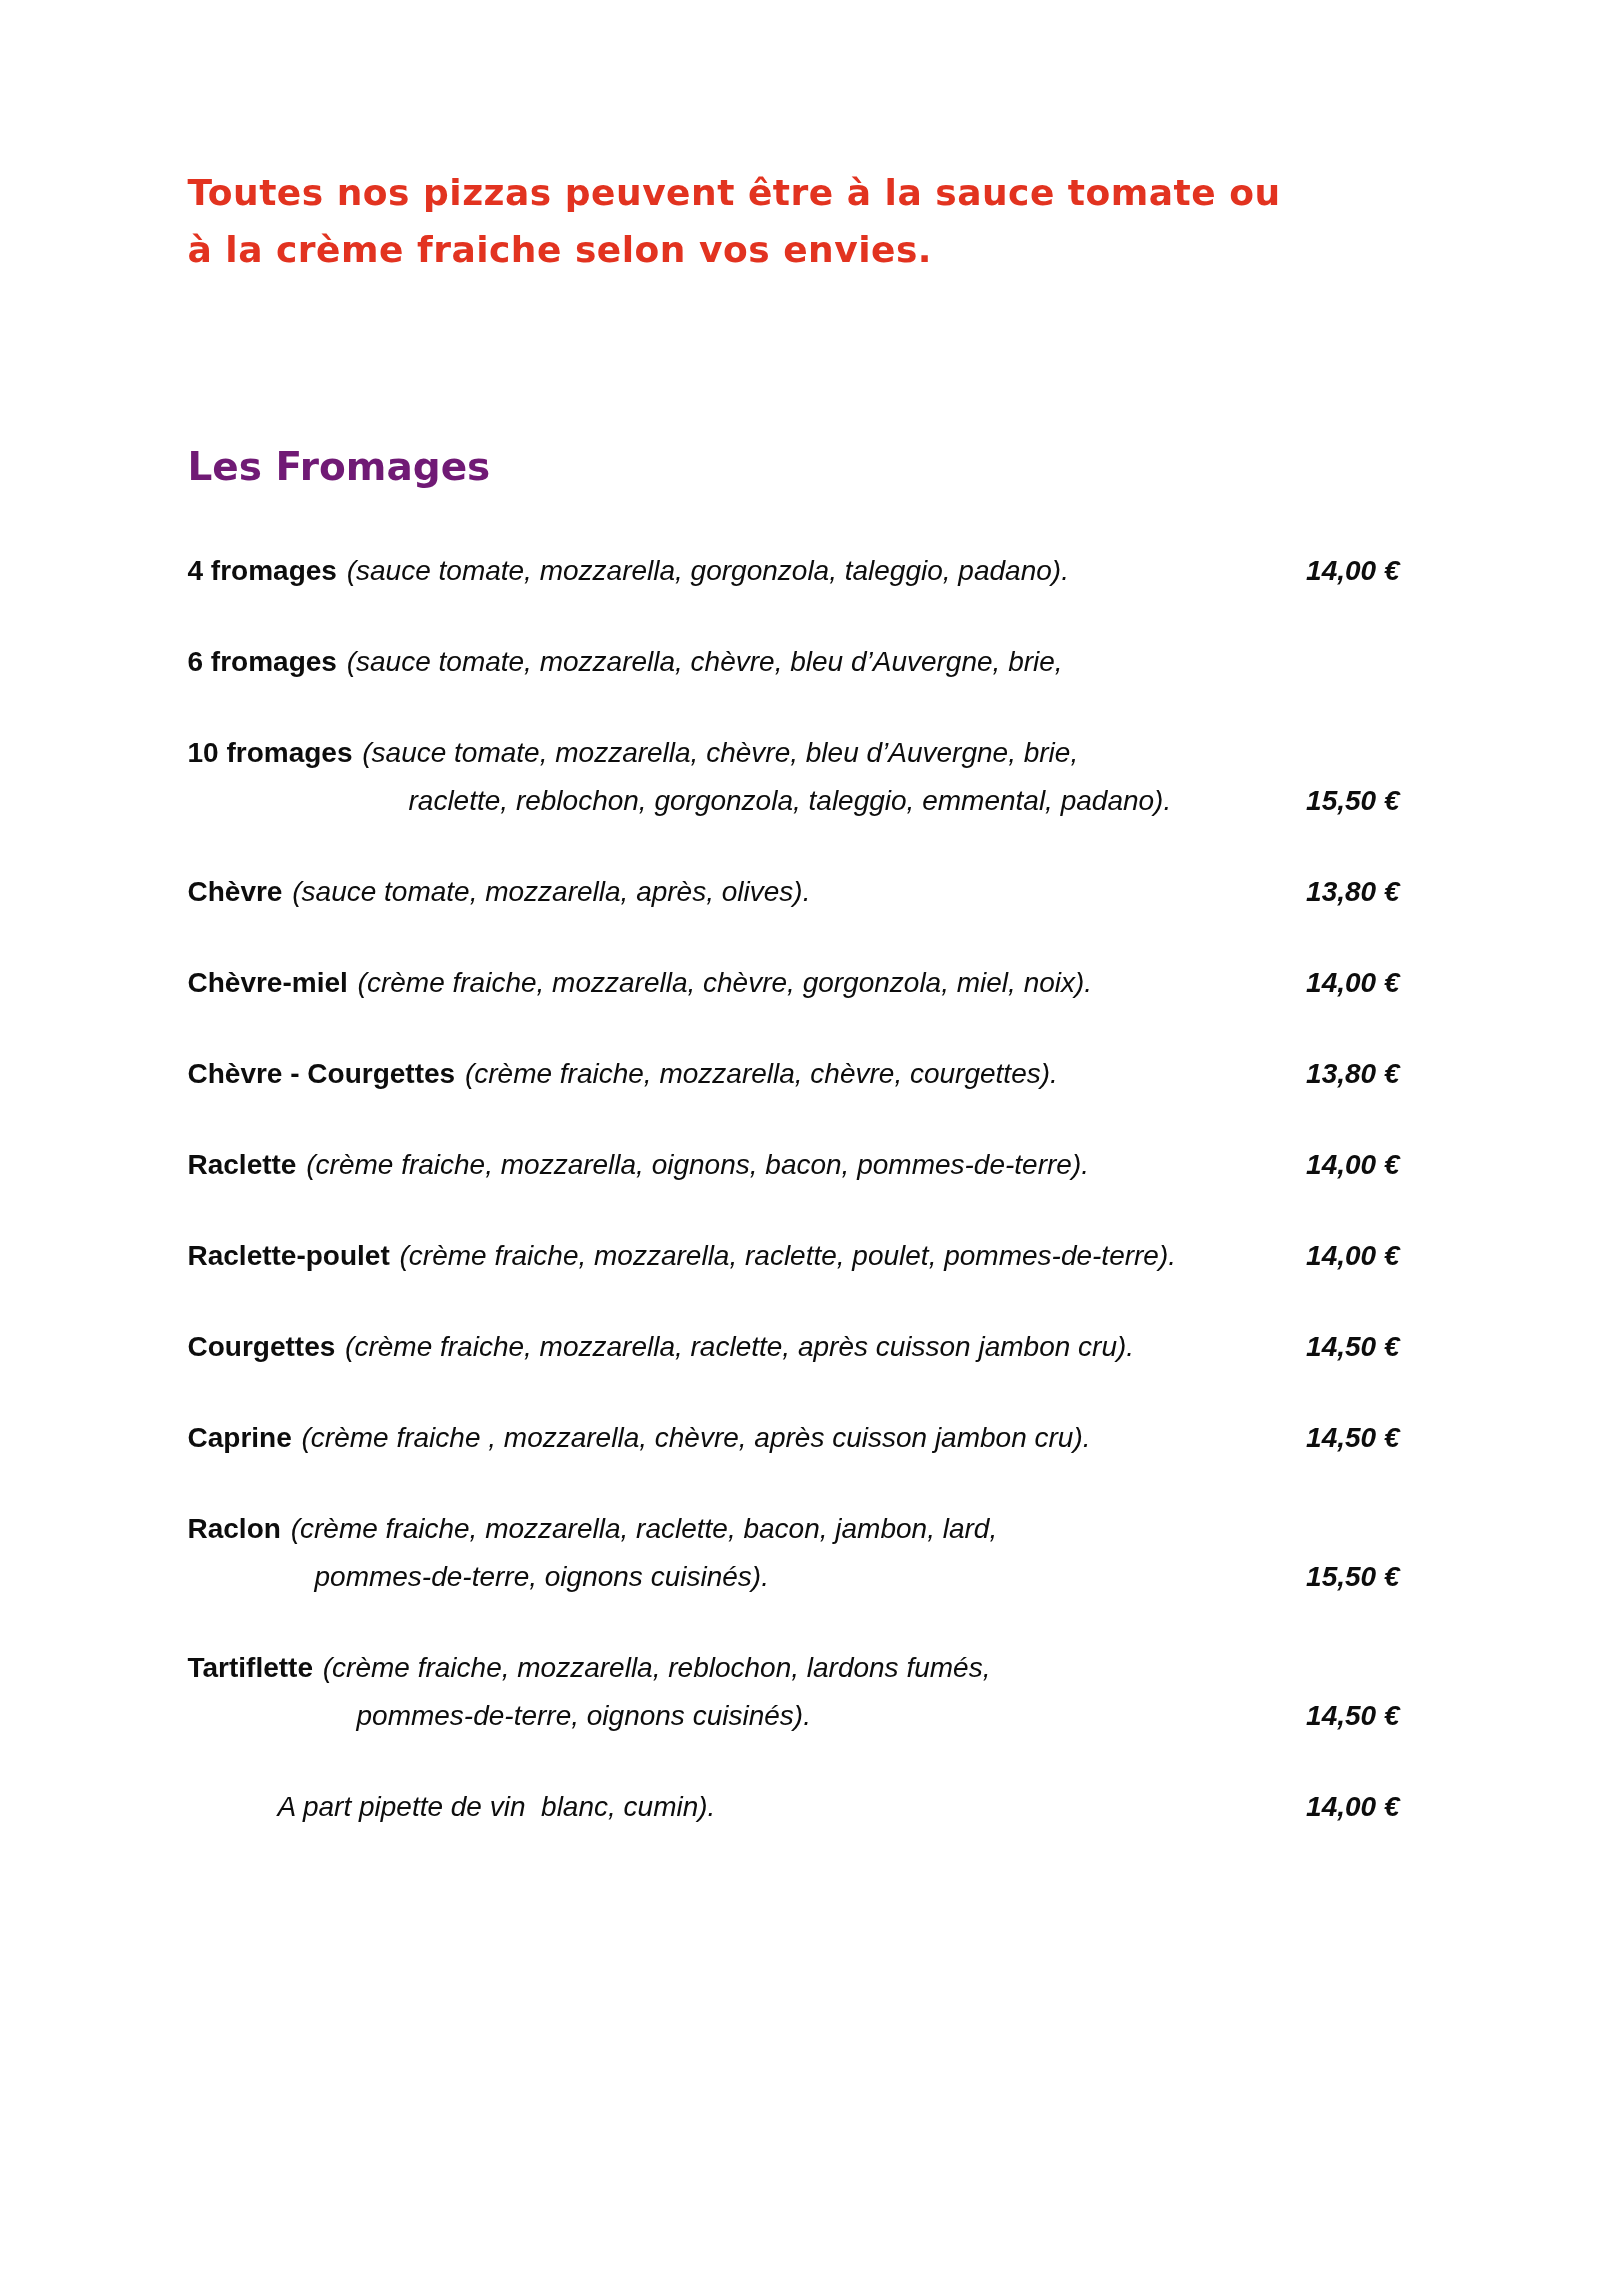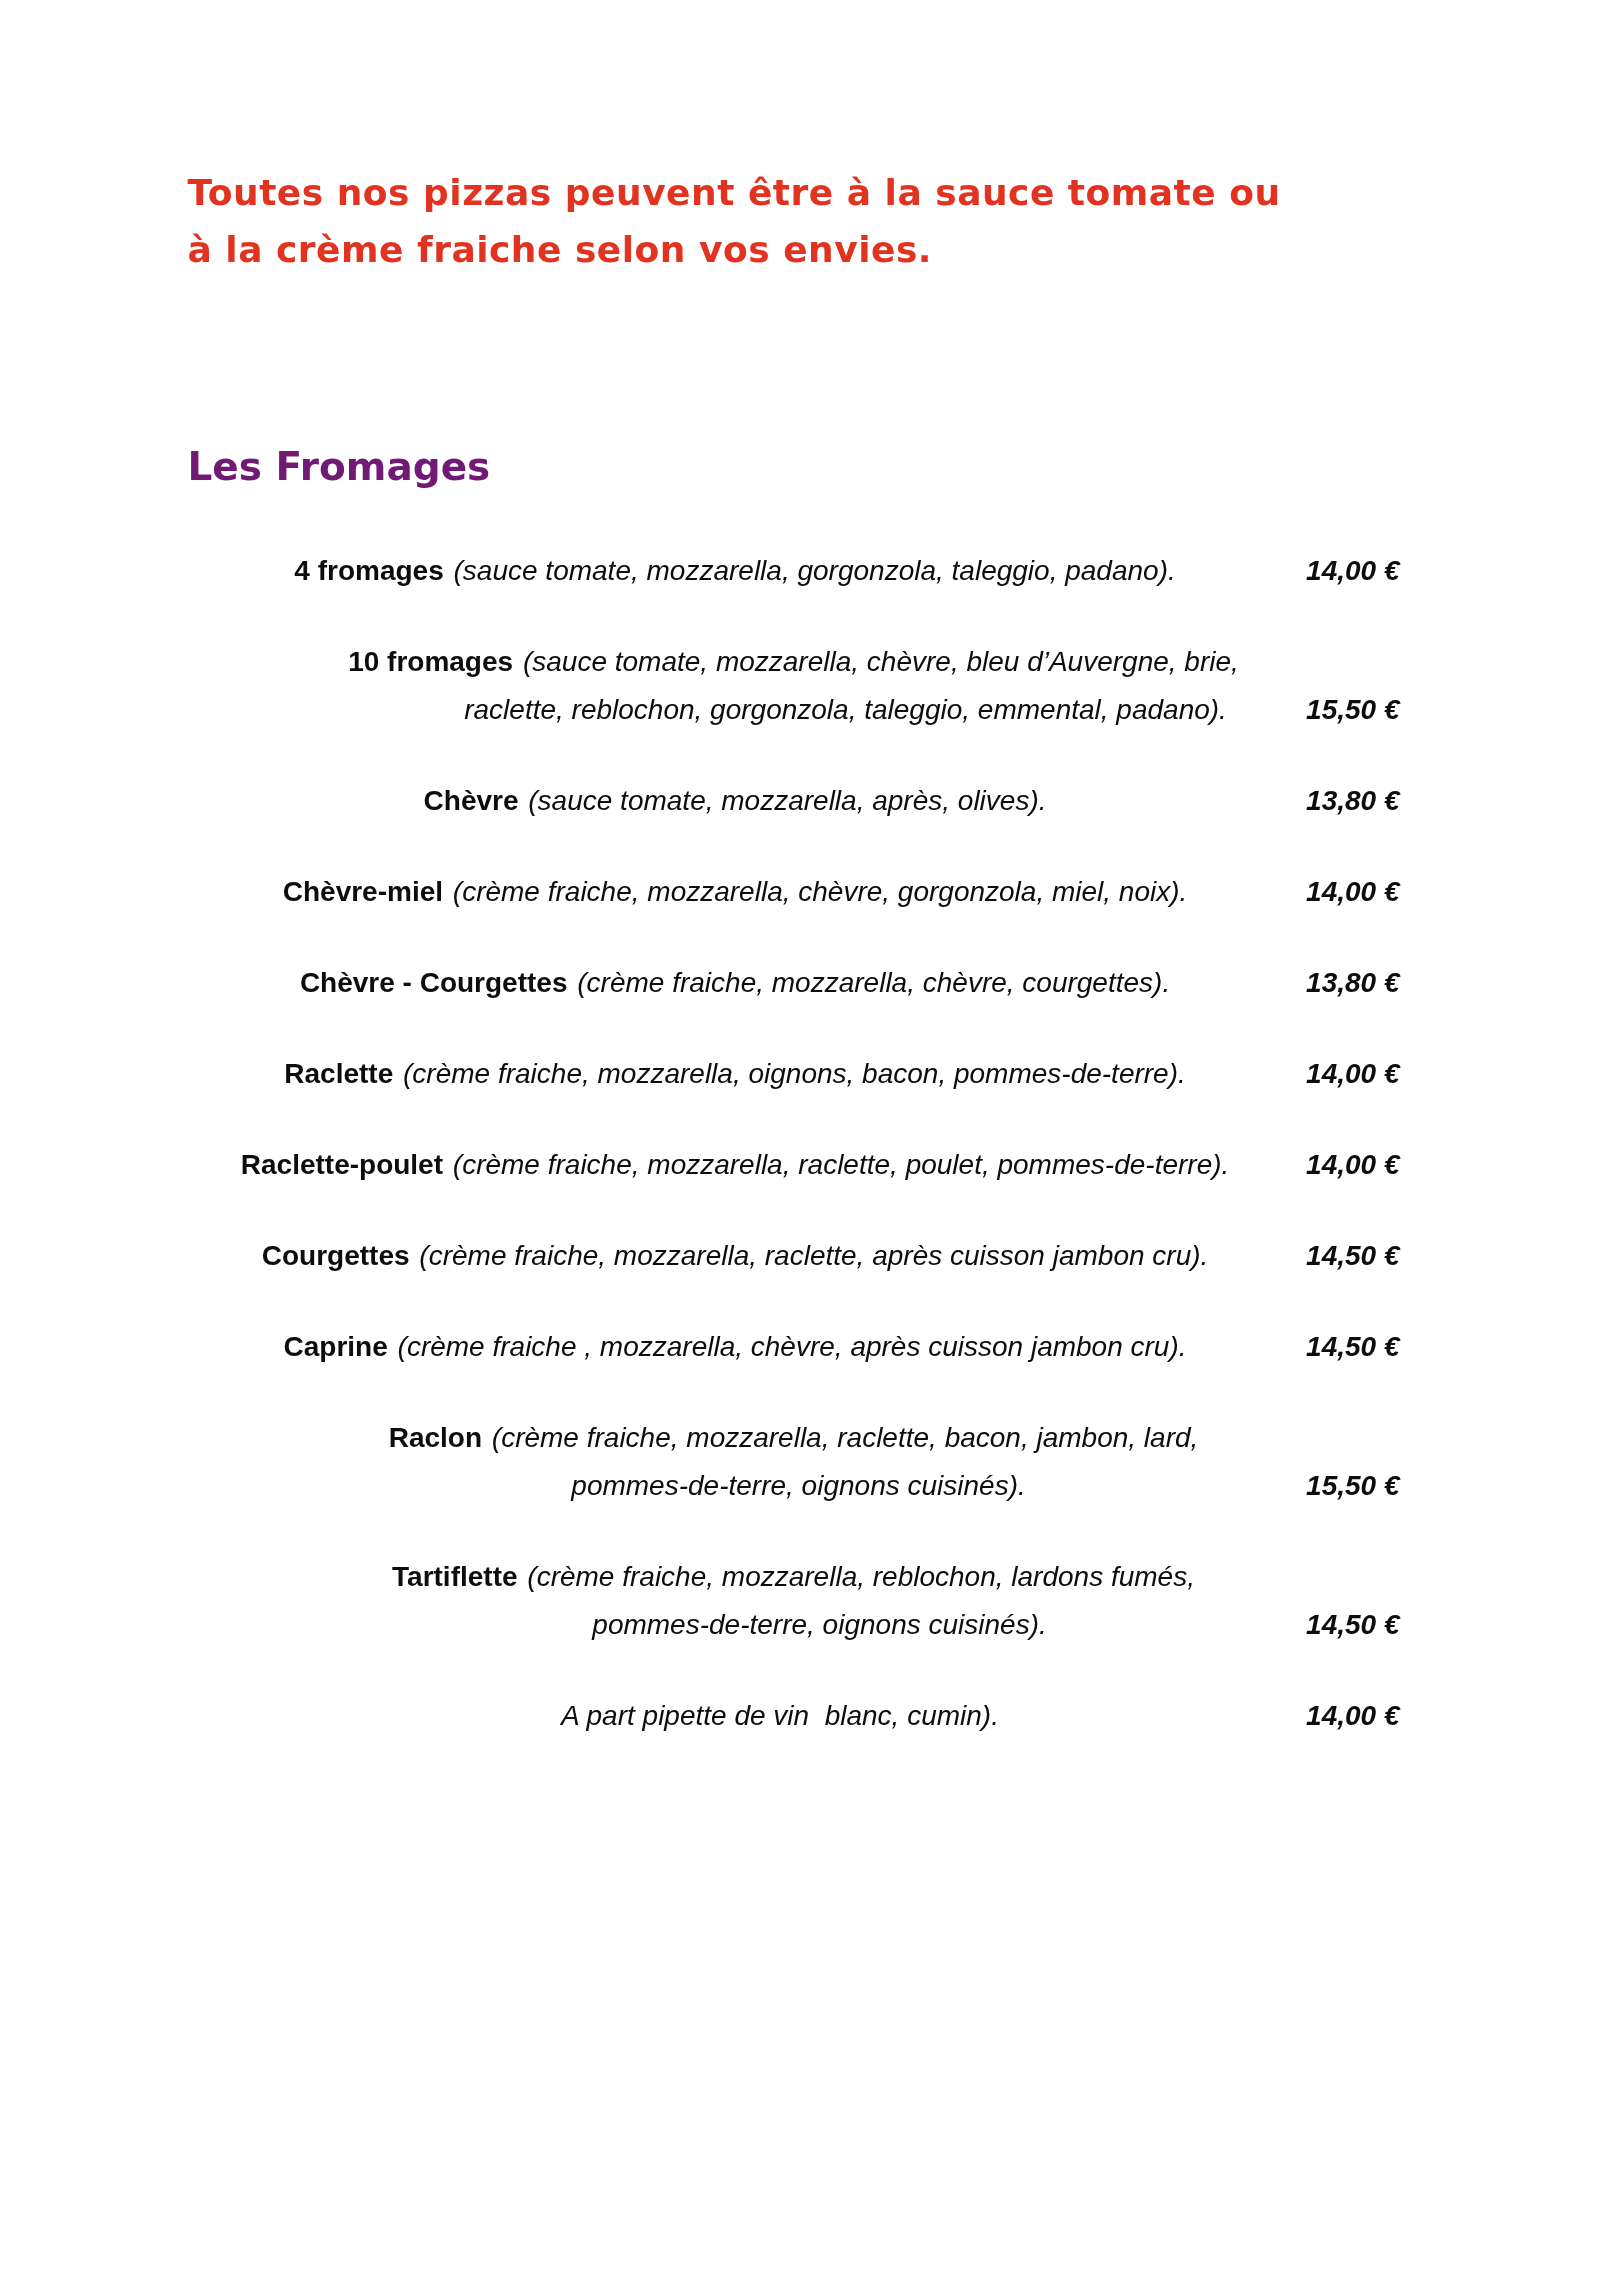--- a/index.html
+++ b/index.html
@@ -39,21 +39,20 @@
     font-size: 28px;
   }
   .item {
     margin-bottom: 43px;
   }
   .line {
     display: flex;
     justify-content: space-between;
     align-items: baseline;
     line-height: 48px;
-    text-align: center;
   }
   .text {
     flex: 1 1 auto;
   }
   .name {
     font-weight: bold;
     margin-right: 9.8px;
     white-space: pre-wrap;
   }
   .desc {
@@ -89,20 +88,23 @@
   <div class="items">
 
     <div class="item">
       <div class="line">
         <div class="text"><span class="name">4 fromages</span><span class="desc">(sauce tomate, mozzarella, gorgonzola, taleggio, padano).</span></div>
         <div class="price">14,00 €</div>
       </div>
     </div>
 
     <div class="item">
+      <div class="line">
+        <div class="text"><span class="name">6 fromages</span><span class="desc">(sauce tomate, mozzarella, chèvre, bleu d’Auvergne, brie,</span></div>
+      </div>
     </div>
 
     <div class="item">
       <div class="line">
         <div class="text"><span class="name">10 fromages</span><span class="desc">(sauce tomate, mozzarella, chèvre, bleu d’Auvergne, brie,</span></div>
       </div>
       <div class="line">
         <div class="text cont-225"><span class="desc">raclette, reblochon, gorgonzola, taleggio, emmental, padano).</span></div>
         <div class="price">15,50 €</div>
       </div>

